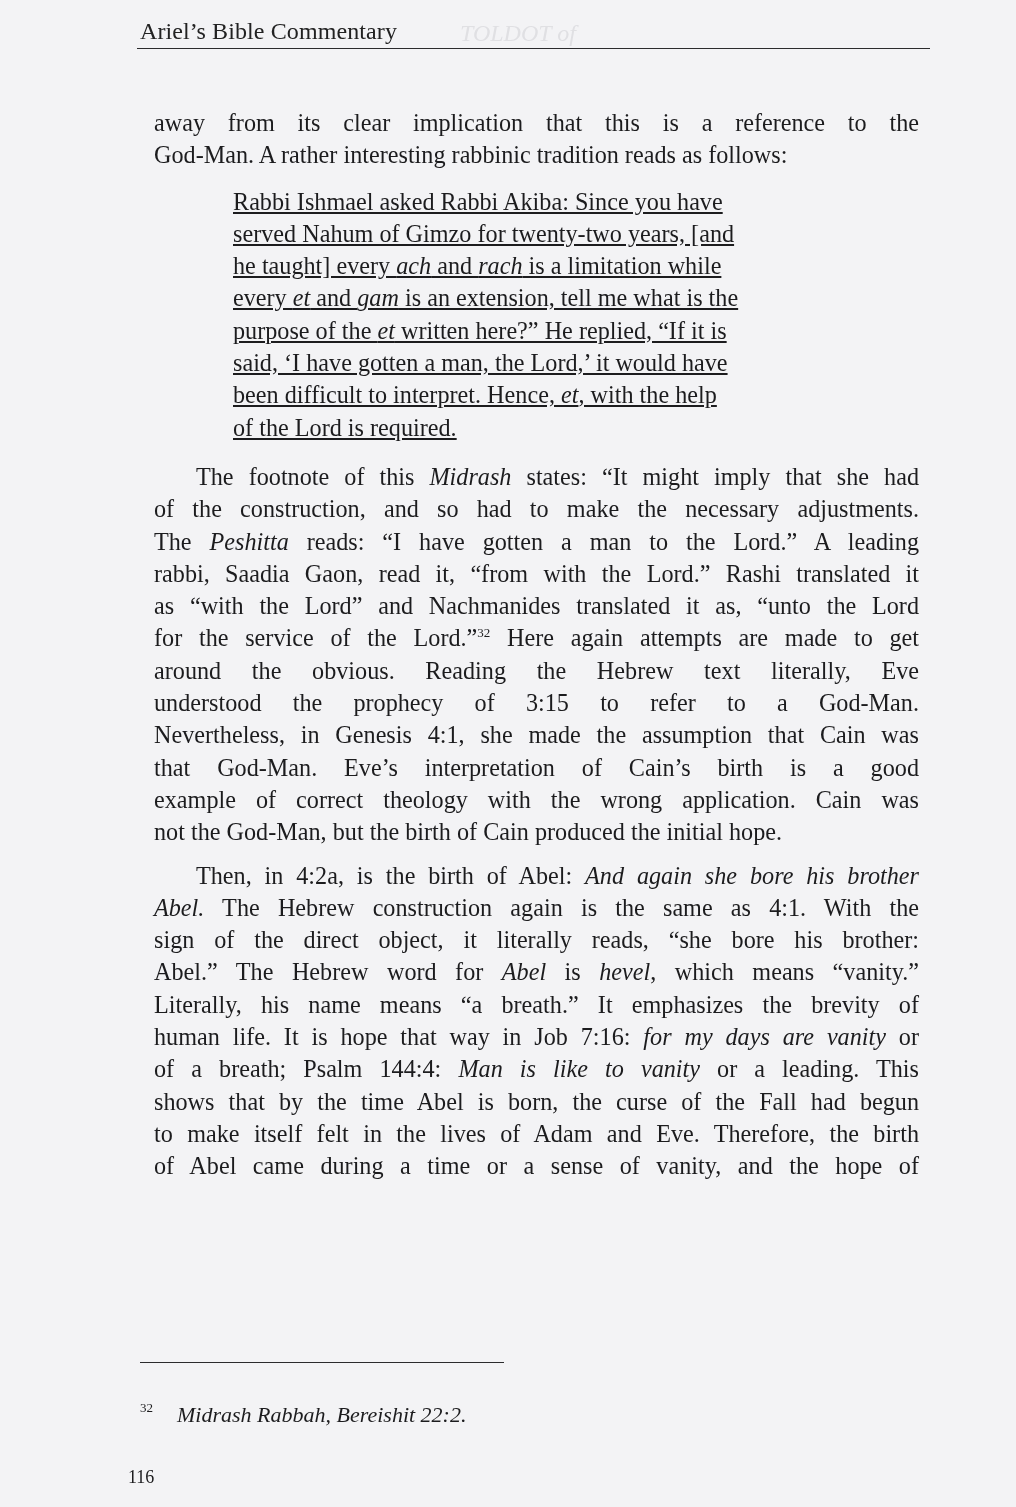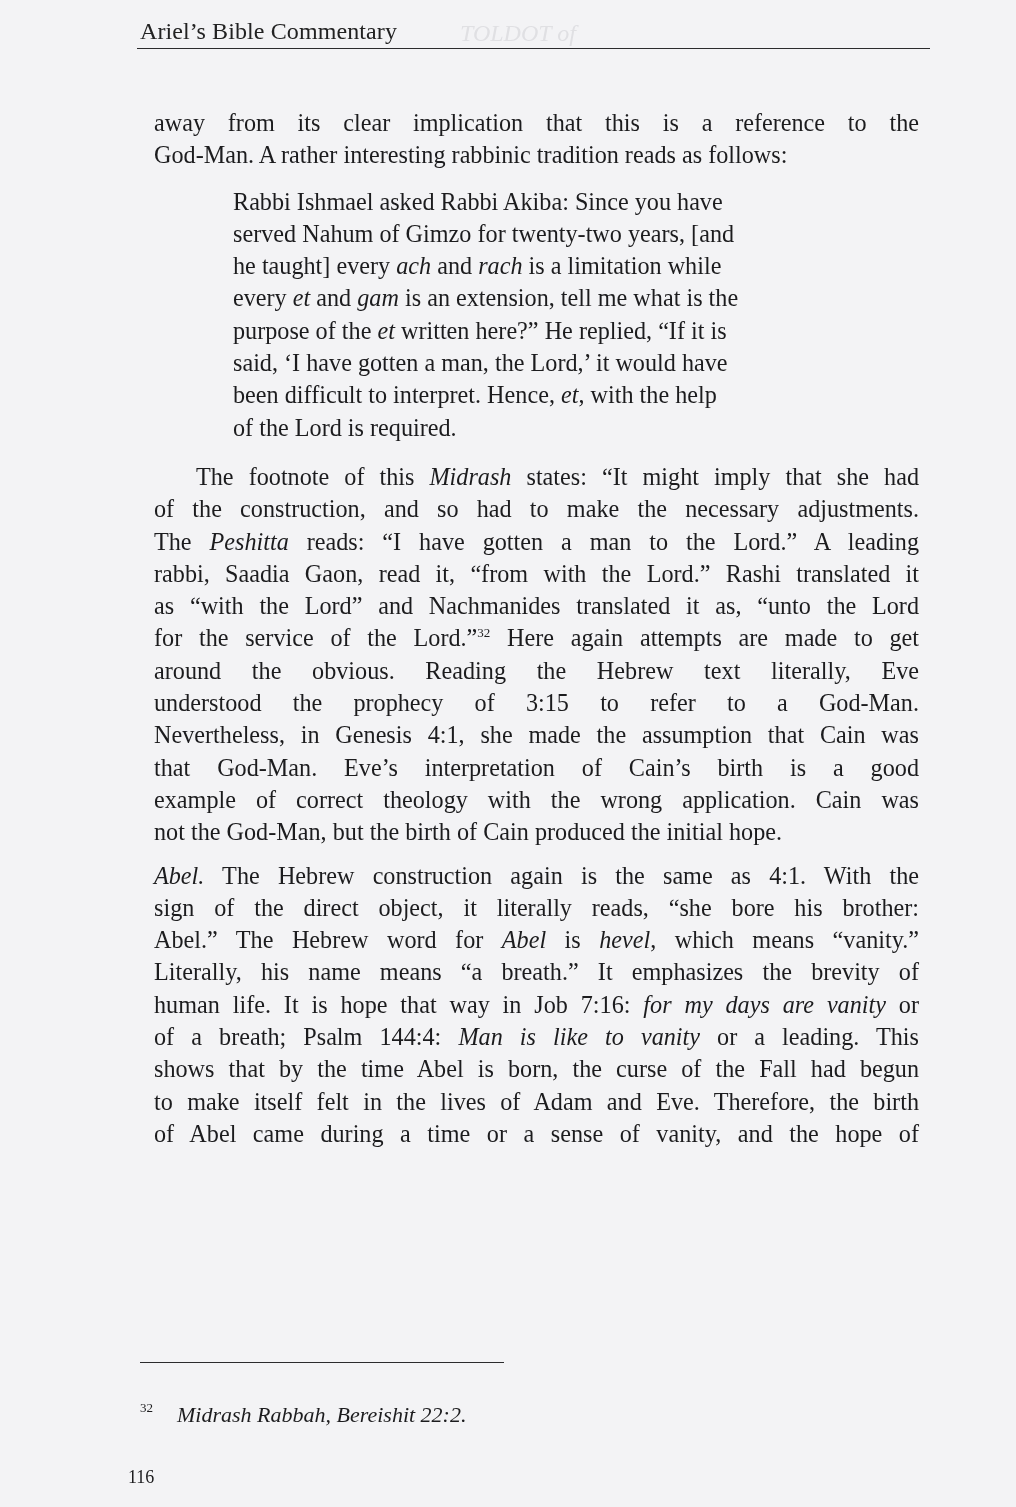--- a/index.html
+++ b/index.html
@@ -54,20 +54,21 @@
     text-align-last: justify;
     white-space: nowrap;
   }
   .line.last {
     text-align-last: left;
   }
   .indent { text-indent: 42px; }
   .block-quote {
     margin: 14px 0 17px 90px;
     width: 603px;
+    text-decoration: underline;
   }
   .block-quote .line {
     text-align-last: left;
   }
   i { font-style: italic; }
   sup {
     font-size: 13px;
     vertical-align: 9px;
     line-height: 0;
   }
@@ -143,20 +144,21 @@
       <span class="line"><span>for the service of the Lord.”</span><sup>32</sup><span> Here again attempts are made to get</span></span>
       <span class="line">around the obvious. Reading the Hebrew text literally, Eve</span>
       <span class="line">understood the prophecy of 3:15 to refer to a God-Man.</span>
       <span class="line">Nevertheless, in Genesis 4:1, she made the assumption that Cain was</span>
       <span class="line">that God-Man. Eve’s interpretation of Cain’s birth is a good</span>
       <span class="line">example of correct theology with the wrong application. Cain was</span>
       <span class="line last">not the God-Man, but the birth of Cain produced the initial hope.</span>
     </p>
 
     <p>
+      <span class="line indent"><span>Then, in 4:2a, is the birth of Abel: </span><i>And again she bore his brother</i></span>
       <span class="line"><i>Abel.</i><span> The Hebrew construction again is the same as 4:1. With the</span></span>
       <span class="line">sign of the direct object, it literally reads, “she bore his brother:</span>
       <span class="line"><span>Abel.” The Hebrew word for </span><i>Abel</i><span> is </span><i>hevel</i><span>, which means “vanity.”</span></span>
       <span class="line">Literally, his name means “a breath.” It emphasizes the brevity of</span>
       <span class="line"><span>human life. It is hope that way in Job 7:16: </span><i>for my days are vanity</i><span> or</span></span>
       <span class="line"><span>of a breath; Psalm 144:4: </span><i>Man is like to vanity</i><span> or a leading. This</span></span>
       <span class="line">shows that by the time Abel is born, the curse of the Fall had begun</span>
       <span class="line">to make itself felt in the lives of Adam and Eve. Therefore, the birth</span>
       <span class="line">of Abel came during a time or a sense of vanity, and the hope of</span>
     </p>

